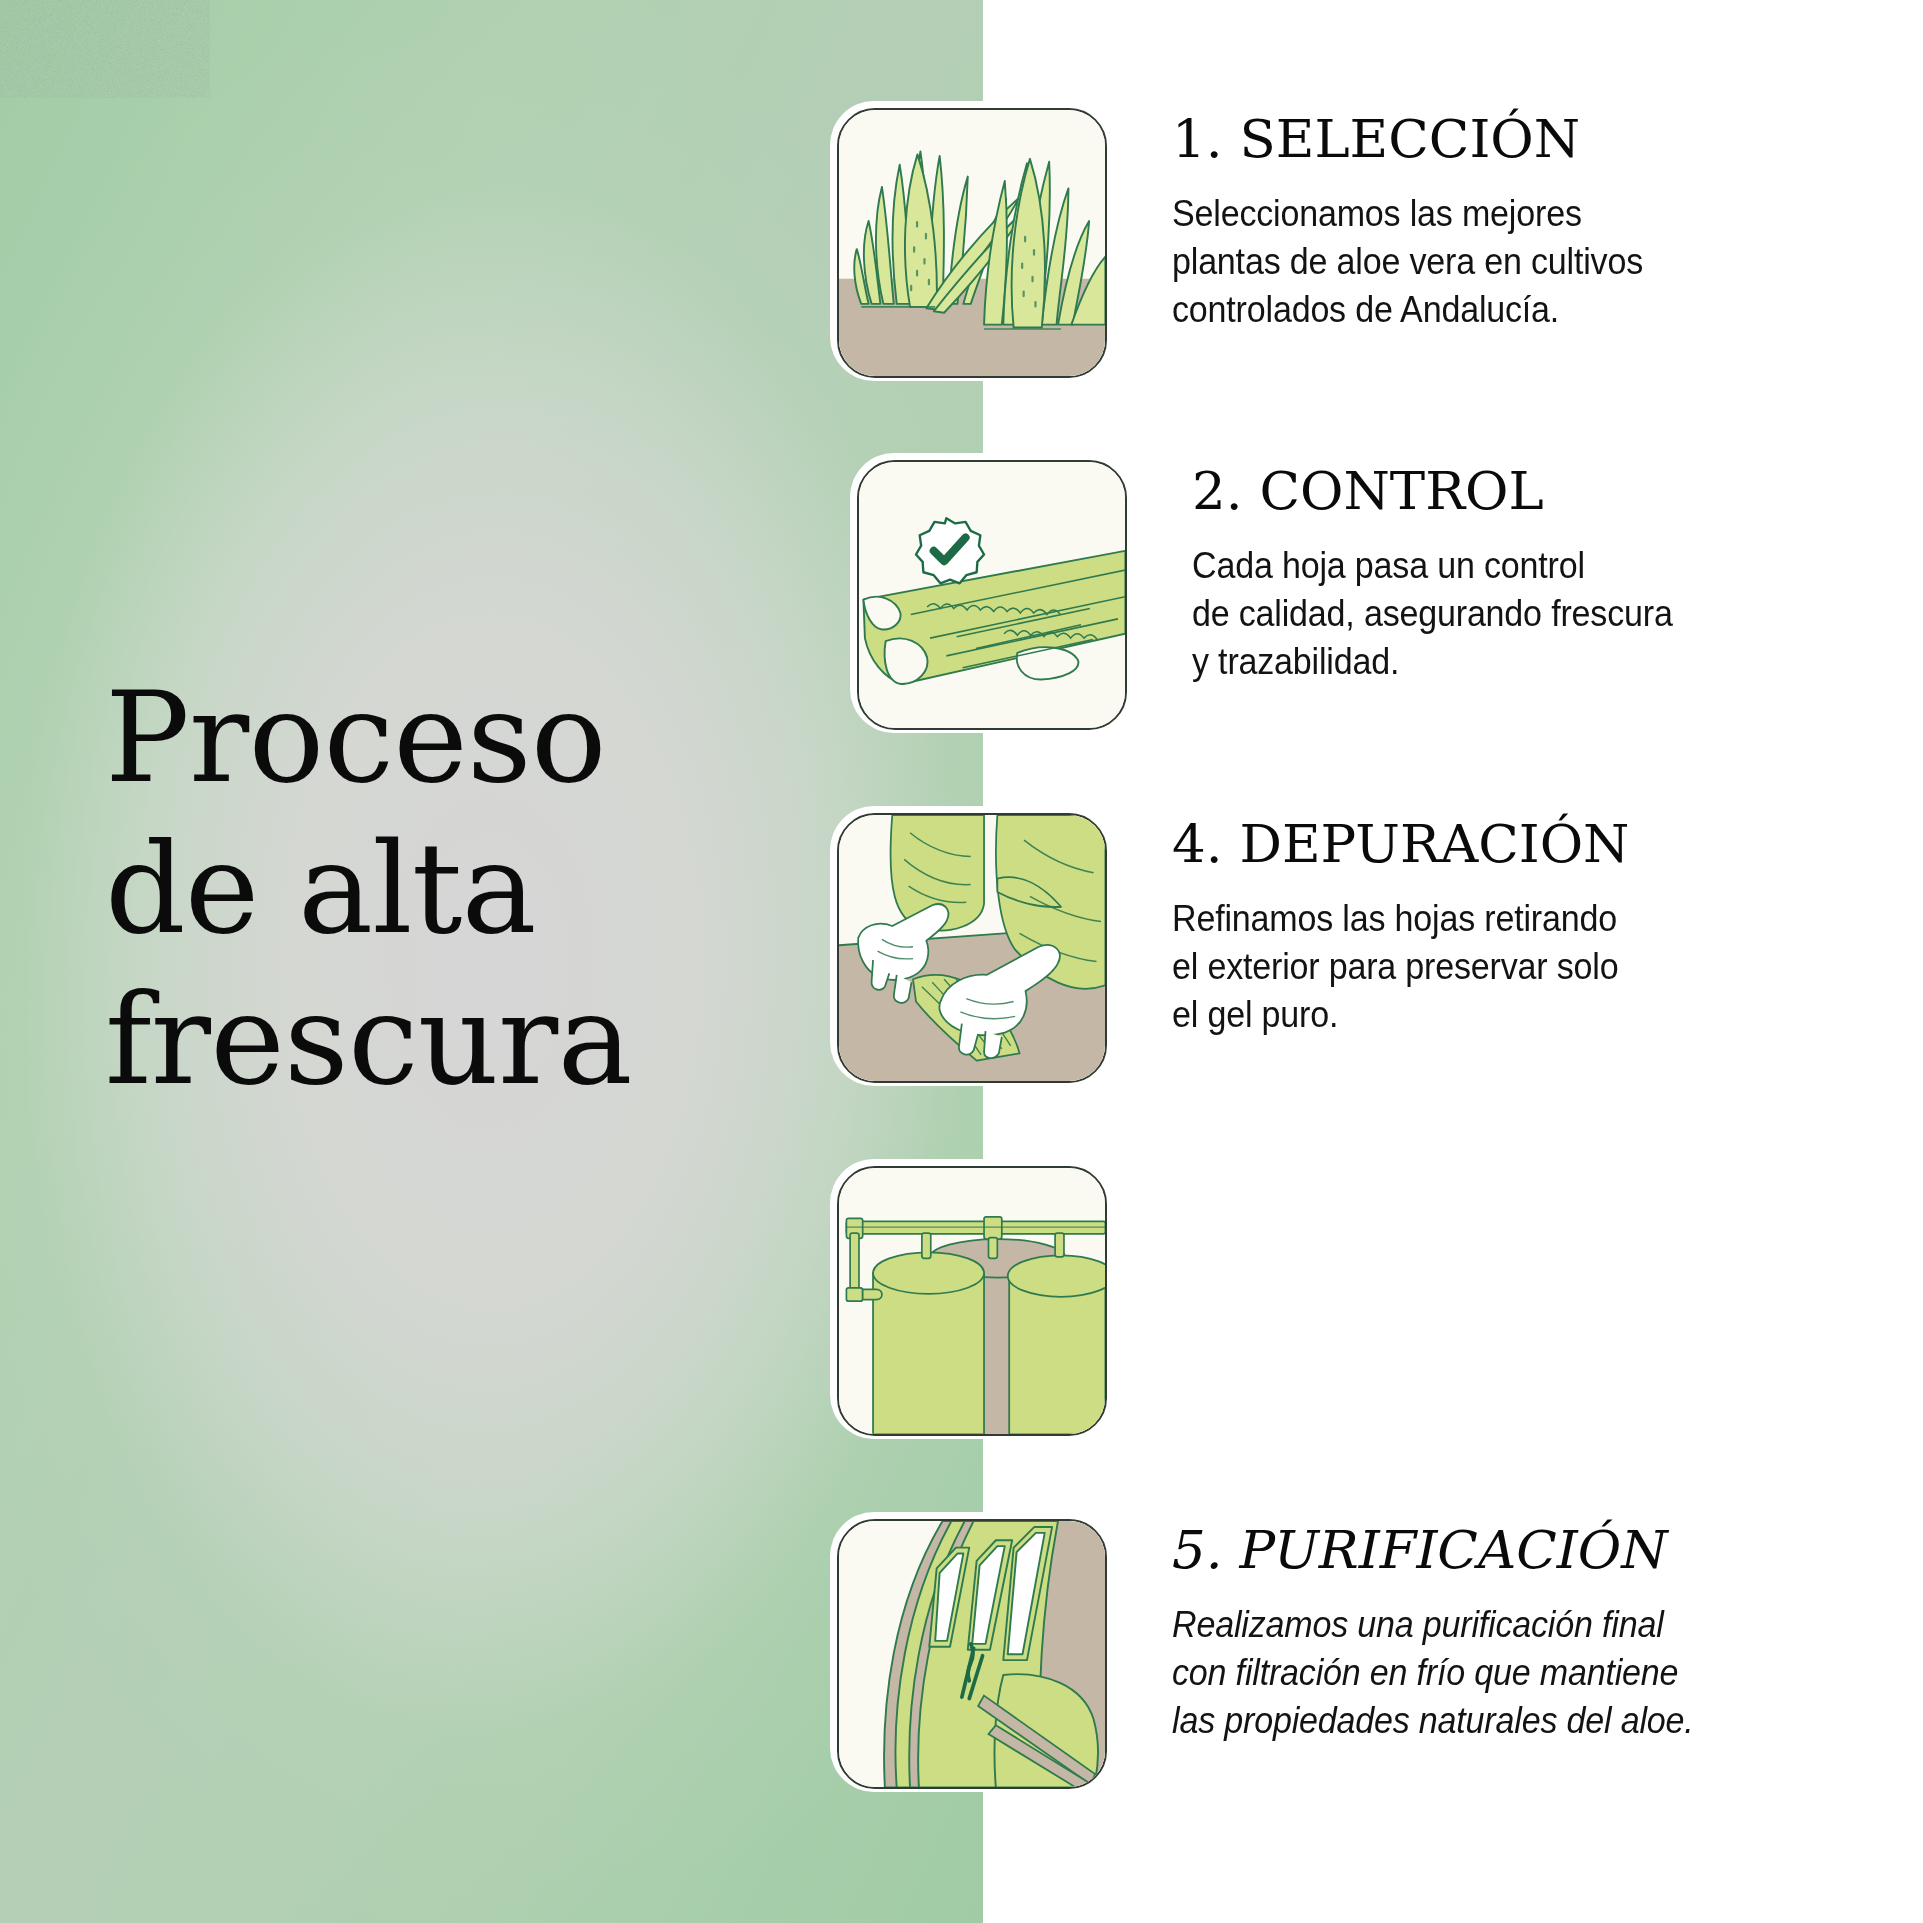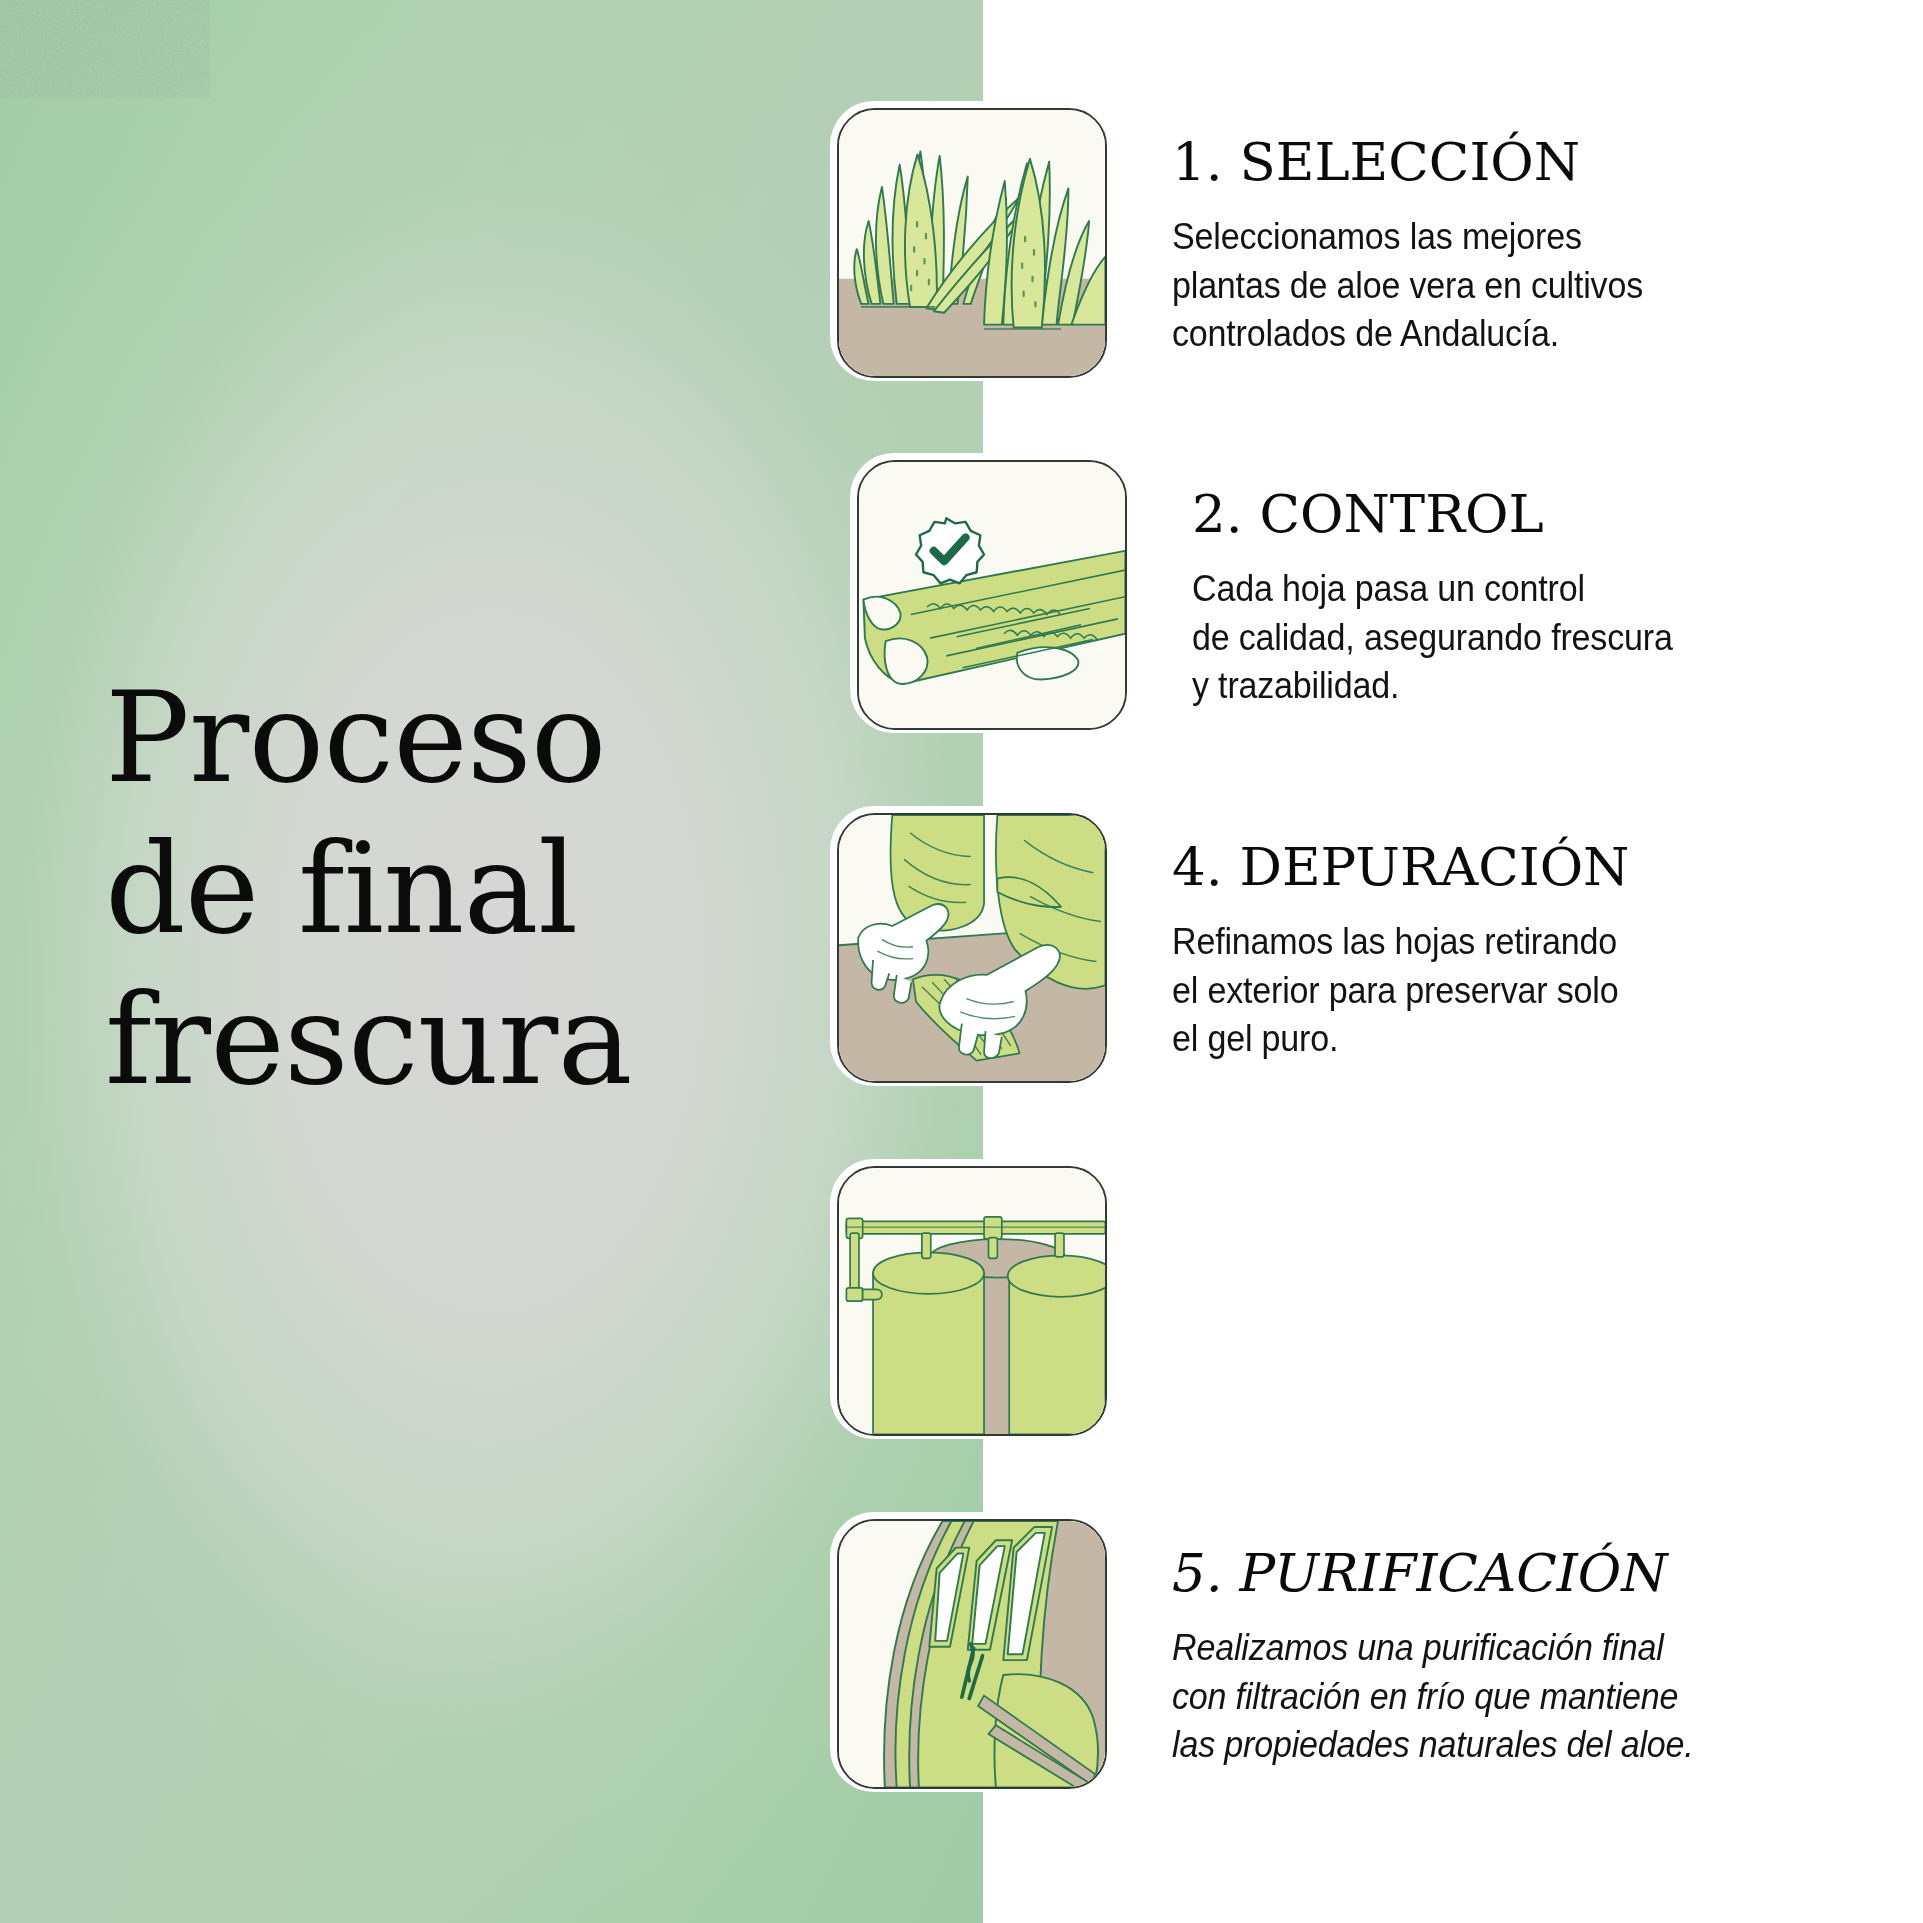--- a/index.html
+++ b/index.html
@@ -39,21 +39,21 @@
     -webkit-font-smoothing:antialiased;
   }
   #headline .hl-line{display:block;white-space:nowrap;}
 
   
   #steps{
     position:absolute;left:830px;top:0;width:1093px;height:1924px;
   }
   .step{
     position:absolute;left:0;width:1093px;height:280px;
-    display:flex;align-items:center;
+    display:flex;align-items:flex-start;
   }
   .step-1{top:101px;}
   .step-2{top:453px;padding-left:20px;}
   .step-3{top:806px;}
   .step-4{top:1159px;}
   .step-5{top:1512px;font-style:italic;}
 
   
   .card{
     position:relative;
@@ -125,21 +125,21 @@
       <feColorMatrix type="saturate" values="0"></feColorMatrix>
       <feComponentTransfer>
           <feFuncA type="linear" slope="0.35"></feFuncA>
         </feComponentTransfer>
     </filter>
     <rect width="100%" height="100%" filter="url(#grainB)"></rect>
   </svg>
 
   <h1 id="headline">
     <span class="hl-line">Proceso</span>
-    <span class="hl-line">de final</span>
+    <span class="hl-line">de alta</span>
     <span class="hl-line">frescura</span>
   </h1>
 </div>
 
 <div id="steps">
 
   <div class="step step-1">
     <div class="card">
       <div class="card-inner">
         <svg viewBox="0 0 360 360" xmlns="http://www.w3.org/2000/svg">

